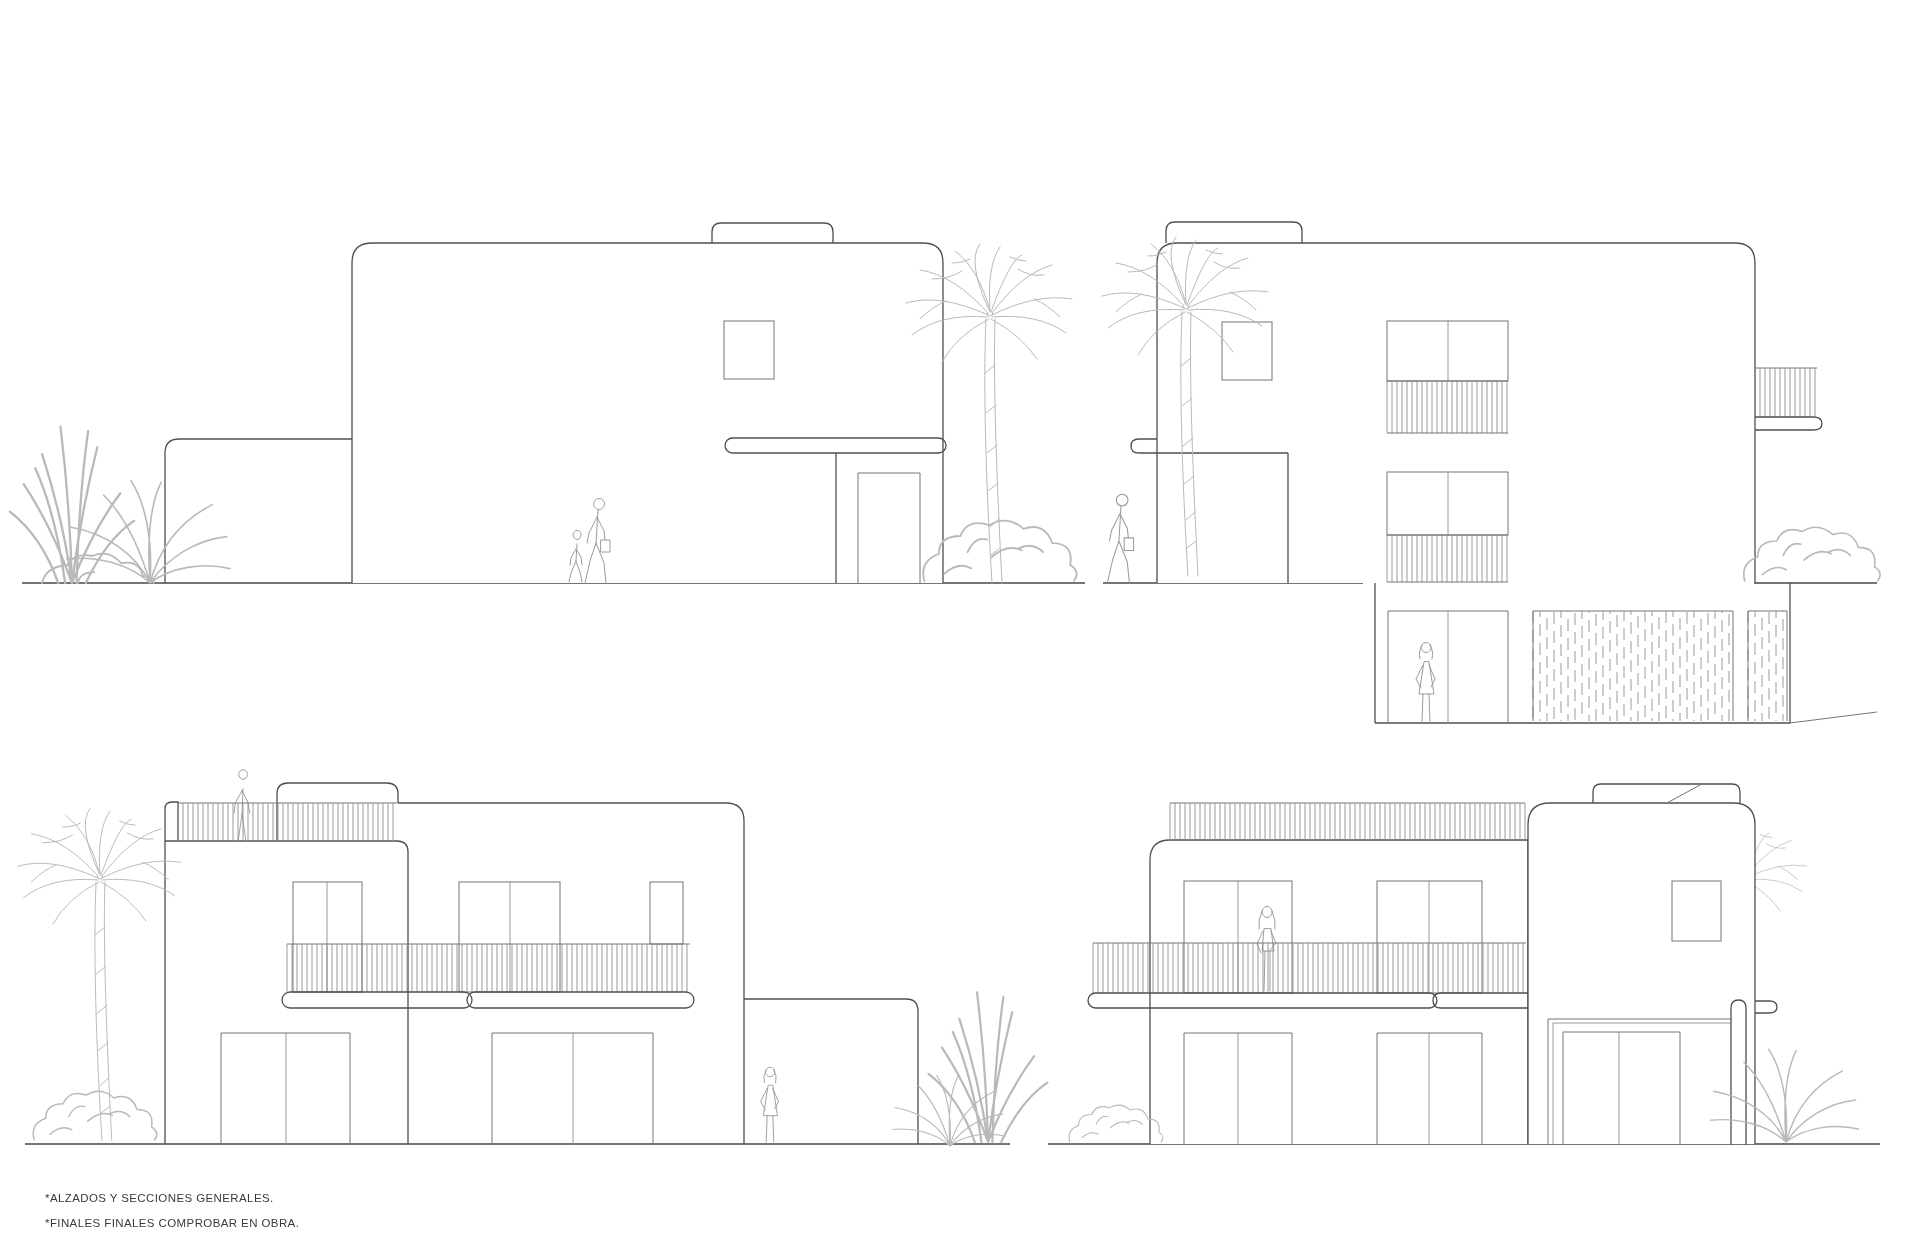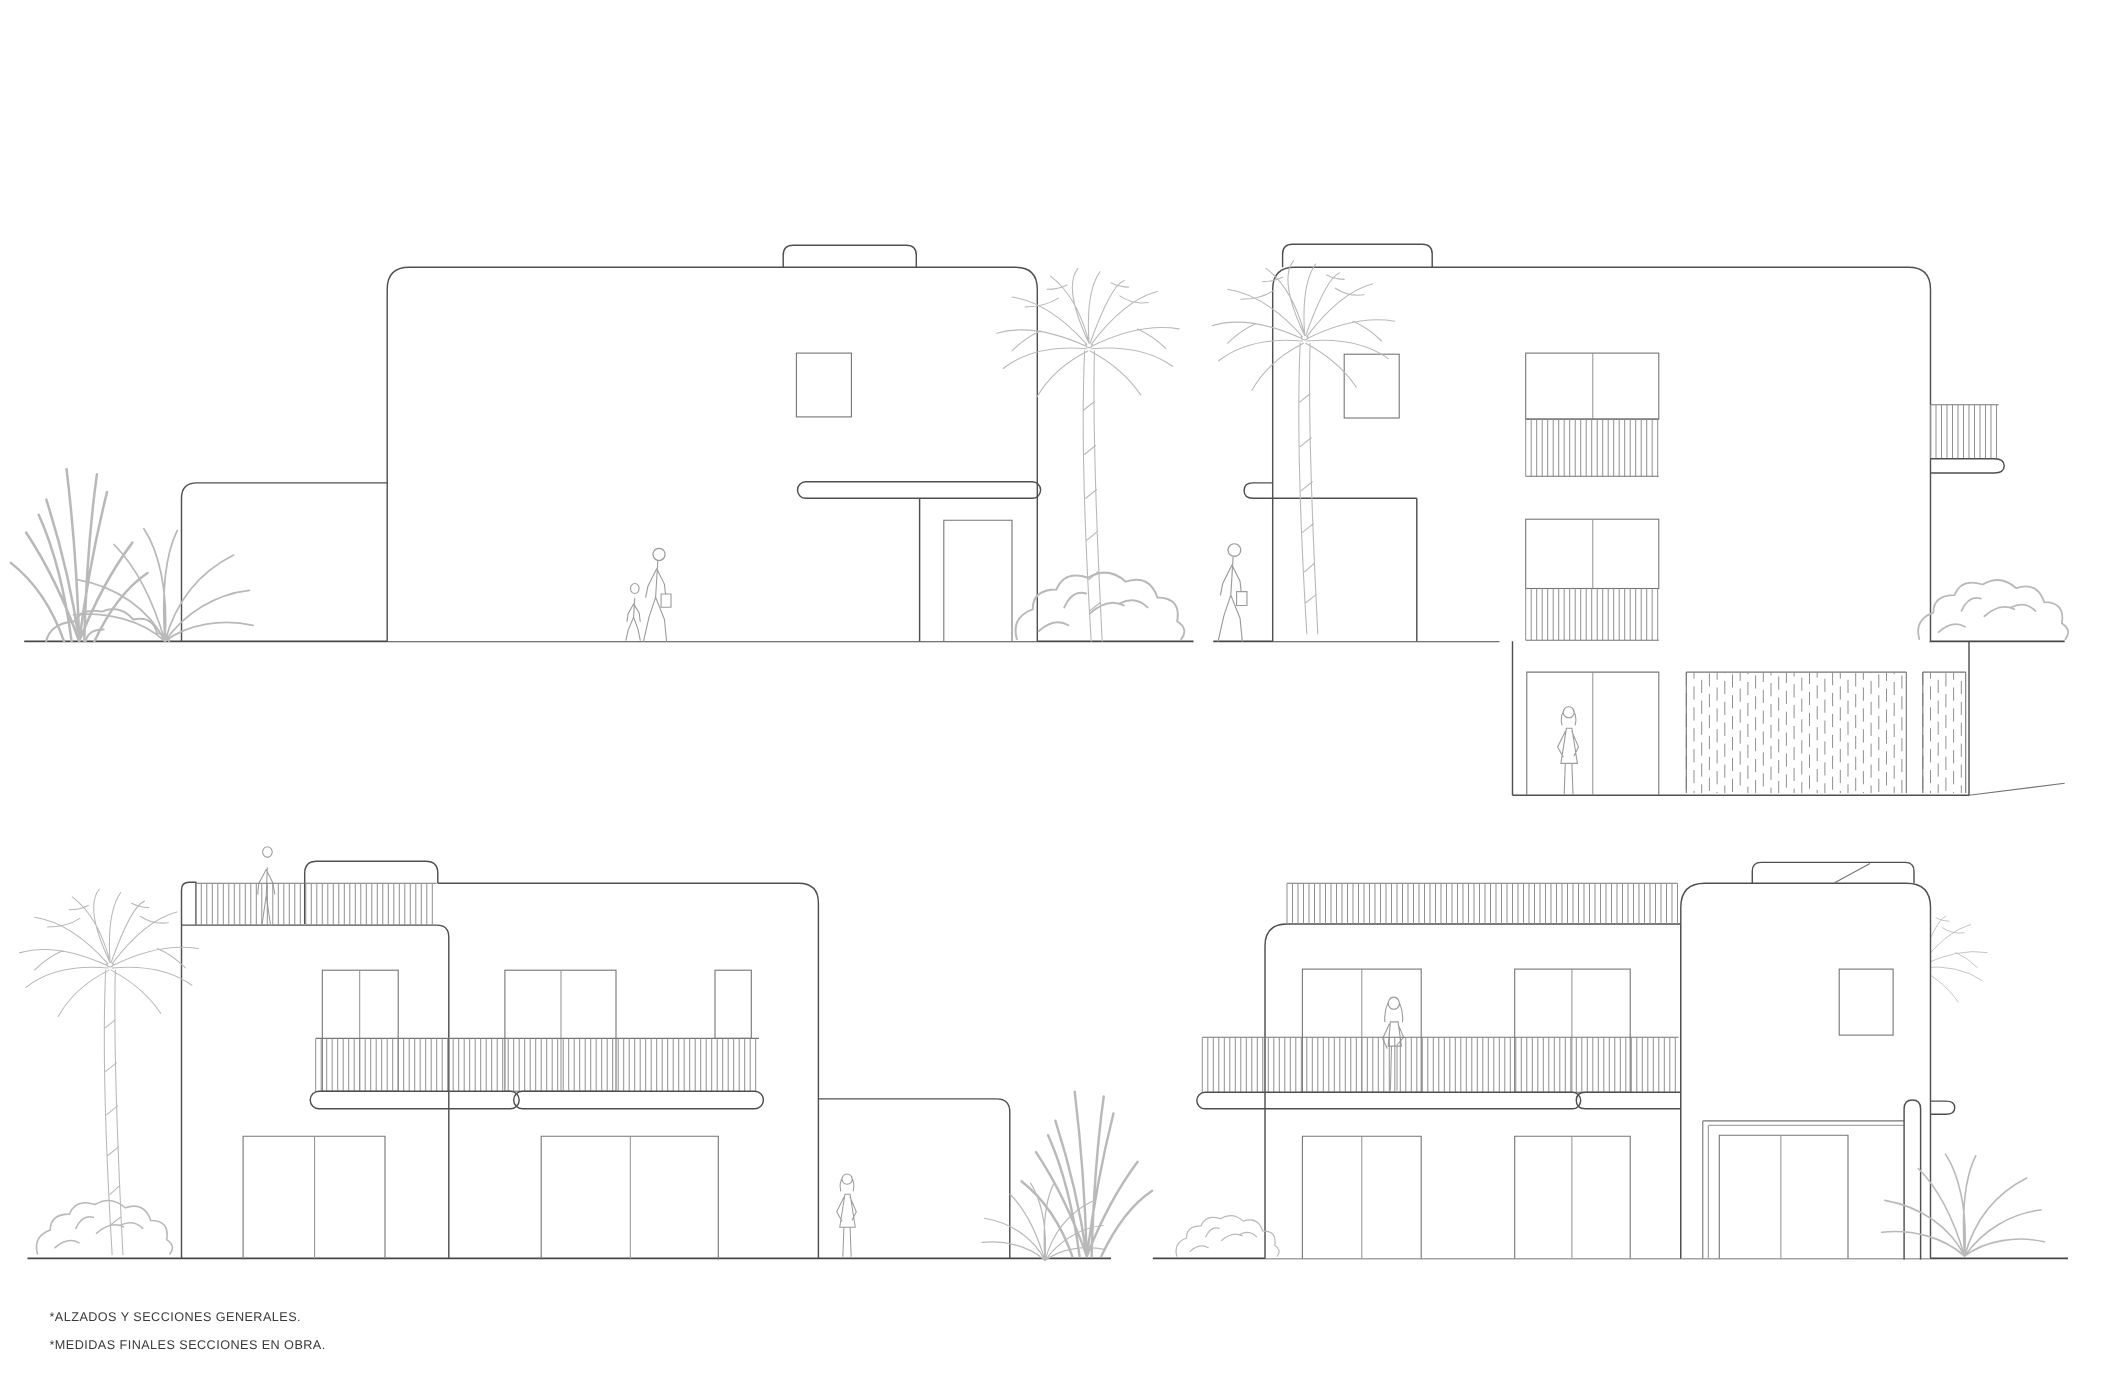--- a/index.html
+++ b/index.html
@@ -575,15 +575,15 @@
         <g transform="translate(1116 1142) scale(1.1)">
           <path d="M-42,0 Q-45,-11 -34,-15 Q-34,-25 -22,-25 Q-18,-35 -6,-31 Q4,-37 13,-29 Q25,-33 29,-21 Q41,-21 39,-9 Q45,-5 41,0 M-31,-4 q8,-7 15,-3 M-5,-13 q9,-8 17,-4 M-18,-16 q4,-9 11,-7 M10,-18 q8,-4 14,2" class="v" stroke-width="0.9090909090909091"></path>
         </g>
         <g transform="translate(1786 1142) scale(1.45)">
           <path d="M0,0 C-9,-18 -27,-31 -50,-35 M0,0 C-7,-24 -17,-43 -29,-55 M0,0 C-2,-28 0,-49 7,-63 M0,0 C6,-22 19,-39 39,-49 M0,0 C11,-16 29,-27 48,-29 M0,0 C-13,-12 -33,-17 -52,-15 M0,0 C13,-10 33,-13 50,-9 M0,0 C2,-30 -4,-52 -12,-64" class="v" stroke-width="0.6896551724137931"></path>
         </g>
       </g>
     </svg>
   <div id="notes">
     <div>*ALZADOS Y SECCIONES GENERALES.</div>
-    <div>*MEDIDAS FINALES SECCIONES EN OBRA.</div>
+    <div>*FINALES FINALES COMPROBAR EN OBRA.</div>
   </div>
 </div>
 
 </body></html>

